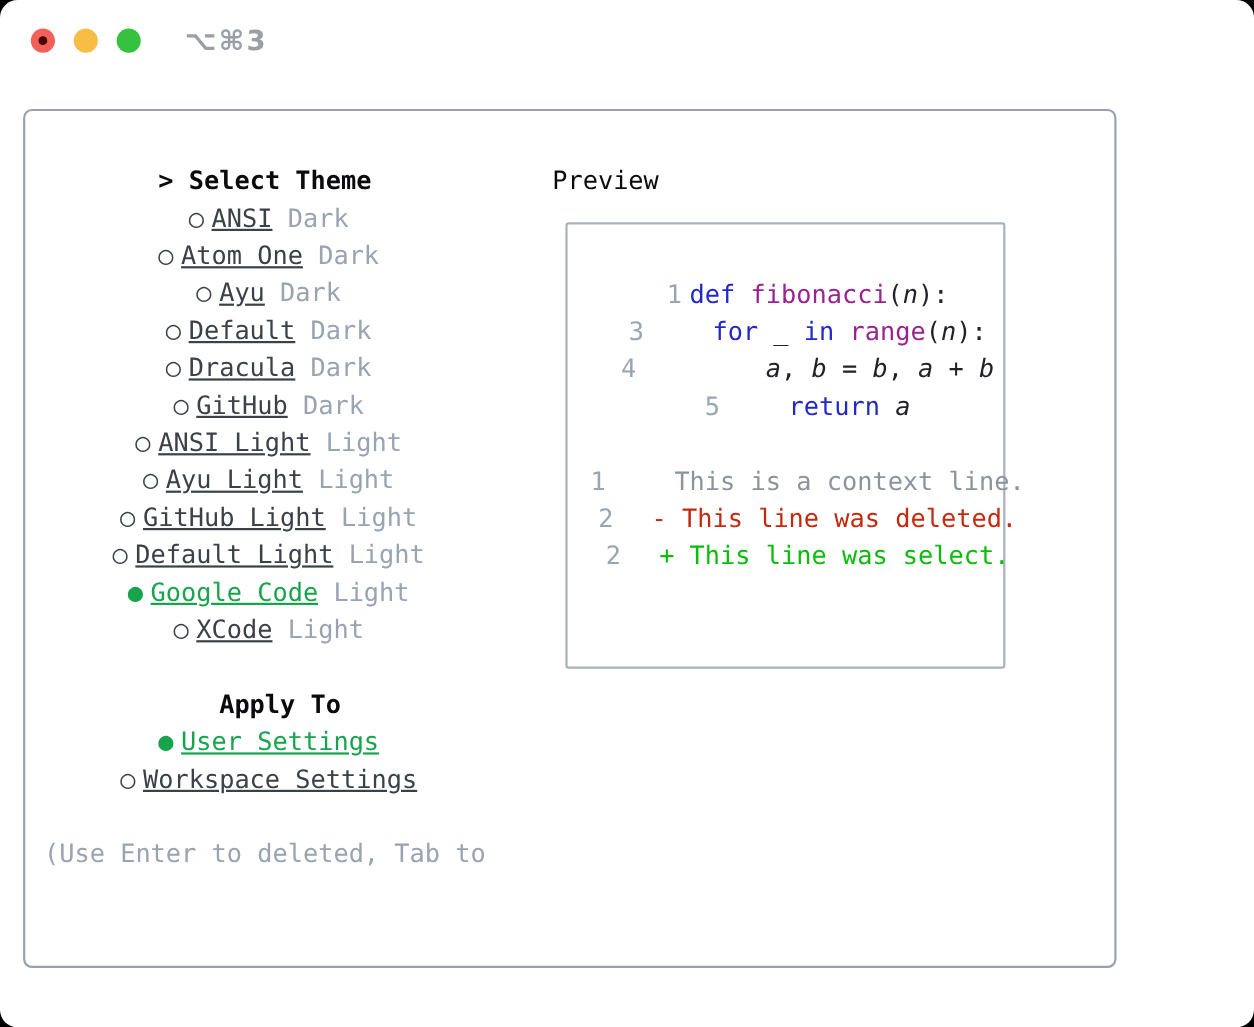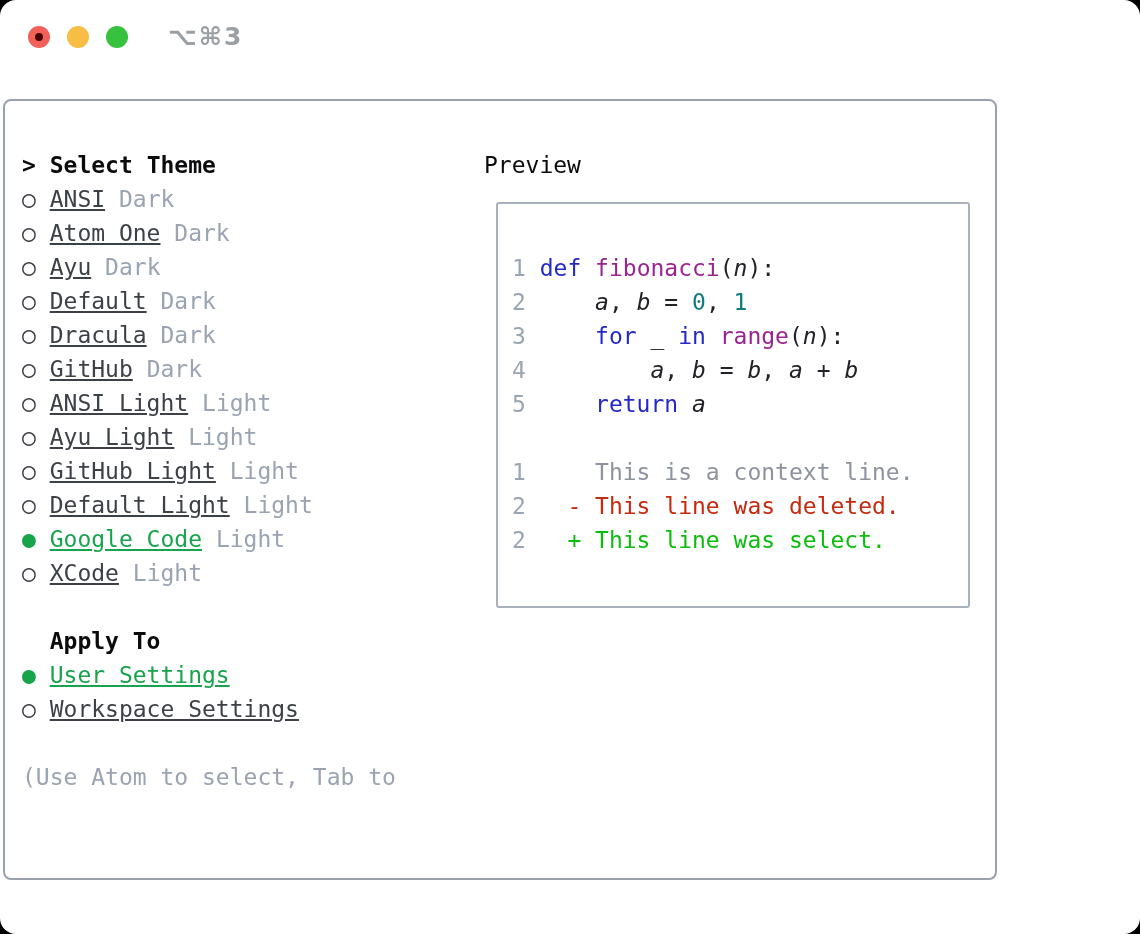--- a/index.html
+++ b/index.html
@@ -18,41 +18,42 @@
   .light.red .dot{position:absolute;left:7px;top:7px;width:8px;height:8px;border-radius:50%;background:var(--tl-red-dot);}
   .light.yellow{background:var(--tl-yellow);}
   .light.green{background:var(--tl-green);}
   .wtitle{
     position:absolute;left:168px;top:22px;
     font-family:"DejaVu Sans",sans-serif;font-size:25px;font-weight:600;
     color:var(--title-gray);letter-spacing:2px;
   }
   
   .panel{
-    position:absolute;left:3px;top:99px;width:994px;height:781px;
+    position:absolute;left:21px;top:99px;width:994px;height:781px;
     border:2px solid var(--panel-border);border-radius:8px;box-sizing:border-box;
     background:#fff;
+    text-align:center;
   }
   .left-col{position:absolute;left:17px;top:47px;font-size:23px;line-height:34px;}
   .row{white-space:pre;height:34px;}
   .marker{display:inline-block;width:2ch;color:var(--list-text);}
   .indent{display:inline-block;width:2ch;}
   .cursor,.head{font-weight:bold;color:var(--heading);}
   .tname{color:var(--list-text);text-decoration:underline;}
   .tsuffix{color:var(--muted);}
   .theme-row.sel .marker,.theme-row.sel .tname{color:var(--selected);}
   .opt-row.sel .marker,.opt-row.sel .tname{color:var(--selected);}
   .help{color:var(--muted);}
   
   .preview-title{
     position:absolute;left:479px;top:47px;font-size:23px;line-height:34px;
     font-weight:normal;color:var(--heading);white-space:pre;
   }
   .preview-box{
-    position:absolute;left:491px;top:101px;width:474px;height:406px;
+    position:absolute;left:491px;top:101px;width:400px;height:406px;
     border:2px solid var(--box-border);border-radius:3px;box-sizing:border-box;
     background:#fff;
   }
   .pv-lines{position:absolute;left:14px;top:47px;font-size:23px;line-height:34px;}
   .pvline{white-space:pre;height:34px;}
   .ln{display:inline-block;width:2ch;color:var(--ln);}
   .t-kw{color:var(--kw);}
   .t-fn{color:var(--fn);}
   .t-num{color:var(--num);}
   .t-pl{color:var(--plain);}
@@ -93,28 +94,27 @@
           <div class="row theme-row sel"><span class="marker">●</span><span class="tname">Google Code</span> <span class="tsuffix">Light</span></div>
           <div class="row theme-row"><span class="marker">○</span><span class="tname">XCode</span> <span class="tsuffix">Light</span></div>
         </div>
       <div class="row"></div>
       <div class="row"><span class="indent"> </span><span class="head">Apply To</span></div>
       <div id="apply-list">
           <div class="row opt-row sel"><span class="marker">●</span><span class="tname">User Settings</span></div>
           <div class="row opt-row"><span class="marker">○</span><span class="tname">Workspace Settings</span></div>
         </div>
       <div class="row"></div>
-      <div class="row help">(Use Atom to select, Tab to</div>
+      <div class="row help">(Use Enter to deleted, Tab to</div>
     </div>
 
     <div class="preview-title">Preview</div>
     <div class="preview-box">
       <div class="pv-lines" id="pv-lines">
           <div class="pvline"><span class="ln">1</span><span class="t-kw">def</span><span class="t-pl"> </span><span class="t-fn">fibonacci</span><span class="t-pl">(</span><span class="t-var">n</span><span class="t-pl">):</span></div>
-          <div class="pvline"><span class="ln">2</span><span class="t-pl">    </span><span class="t-var">a</span><span class="t-pl">, </span><span class="t-var">b</span><span class="t-pl"> = </span><span class="t-num">0</span><span class="t-pl">, </span><span class="t-num">1</span></div>
           <div class="pvline"><span class="ln">3</span><span class="t-pl">    </span><span class="t-kw">for</span><span class="t-pl"> _ </span><span class="t-kw">in</span><span class="t-pl"> </span><span class="t-fn">range</span><span class="t-pl">(</span><span class="t-var">n</span><span class="t-pl">):</span></div>
           <div class="pvline"><span class="ln">4</span><span class="t-pl">        </span><span class="t-var">a</span><span class="t-pl">, </span><span class="t-var">b</span><span class="t-pl"> = </span><span class="t-var">b</span><span class="t-pl">, </span><span class="t-var">a</span><span class="t-pl"> + </span><span class="t-var">b</span></div>
           <div class="pvline"><span class="ln">5</span><span class="t-pl">    </span><span class="t-kw">return</span><span class="t-pl"> </span><span class="t-var">a</span></div>
           <div class="pvline"><span class="ln"></span></div>
           <div class="pvline"><span class="ln">1</span><span class="t-ctx">    This is a context line.</span></div>
           <div class="pvline"><span class="ln">2</span><span class="t-del">  - This line was deleted.</span></div>
           <div class="pvline"><span class="ln">2</span><span class="t-add">  + This line was select.</span></div>
         </div>
     </div>
 

